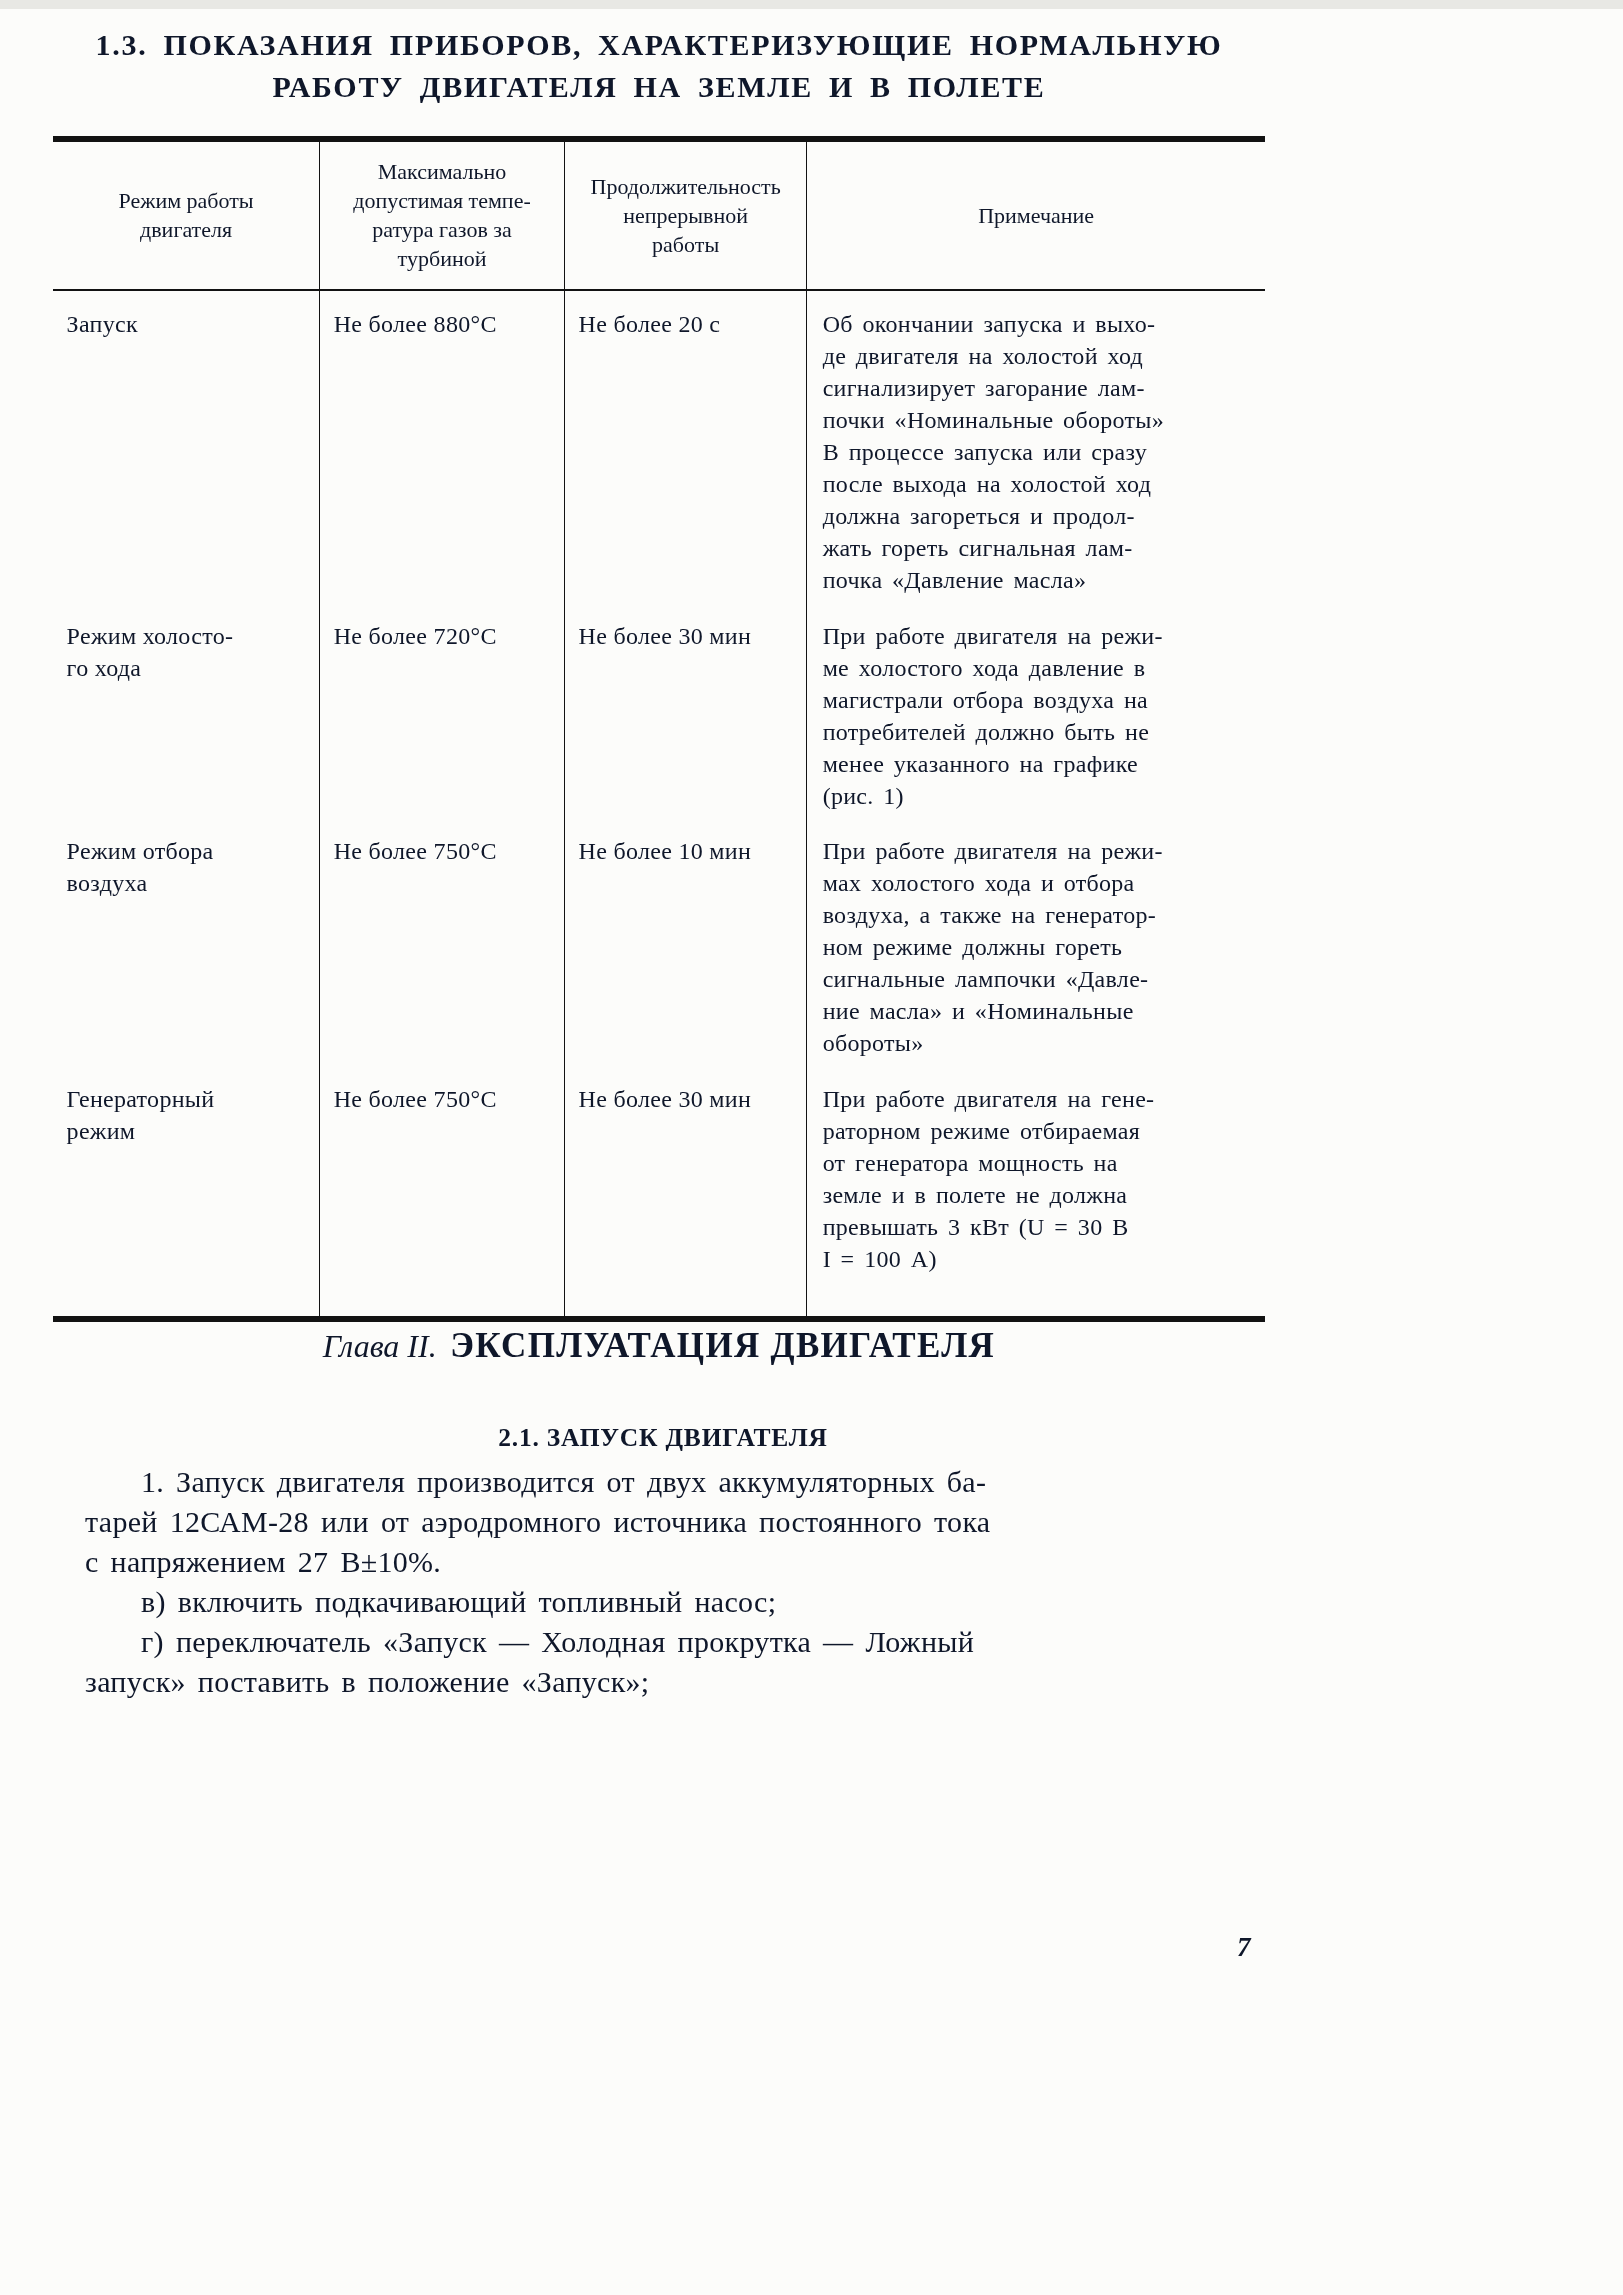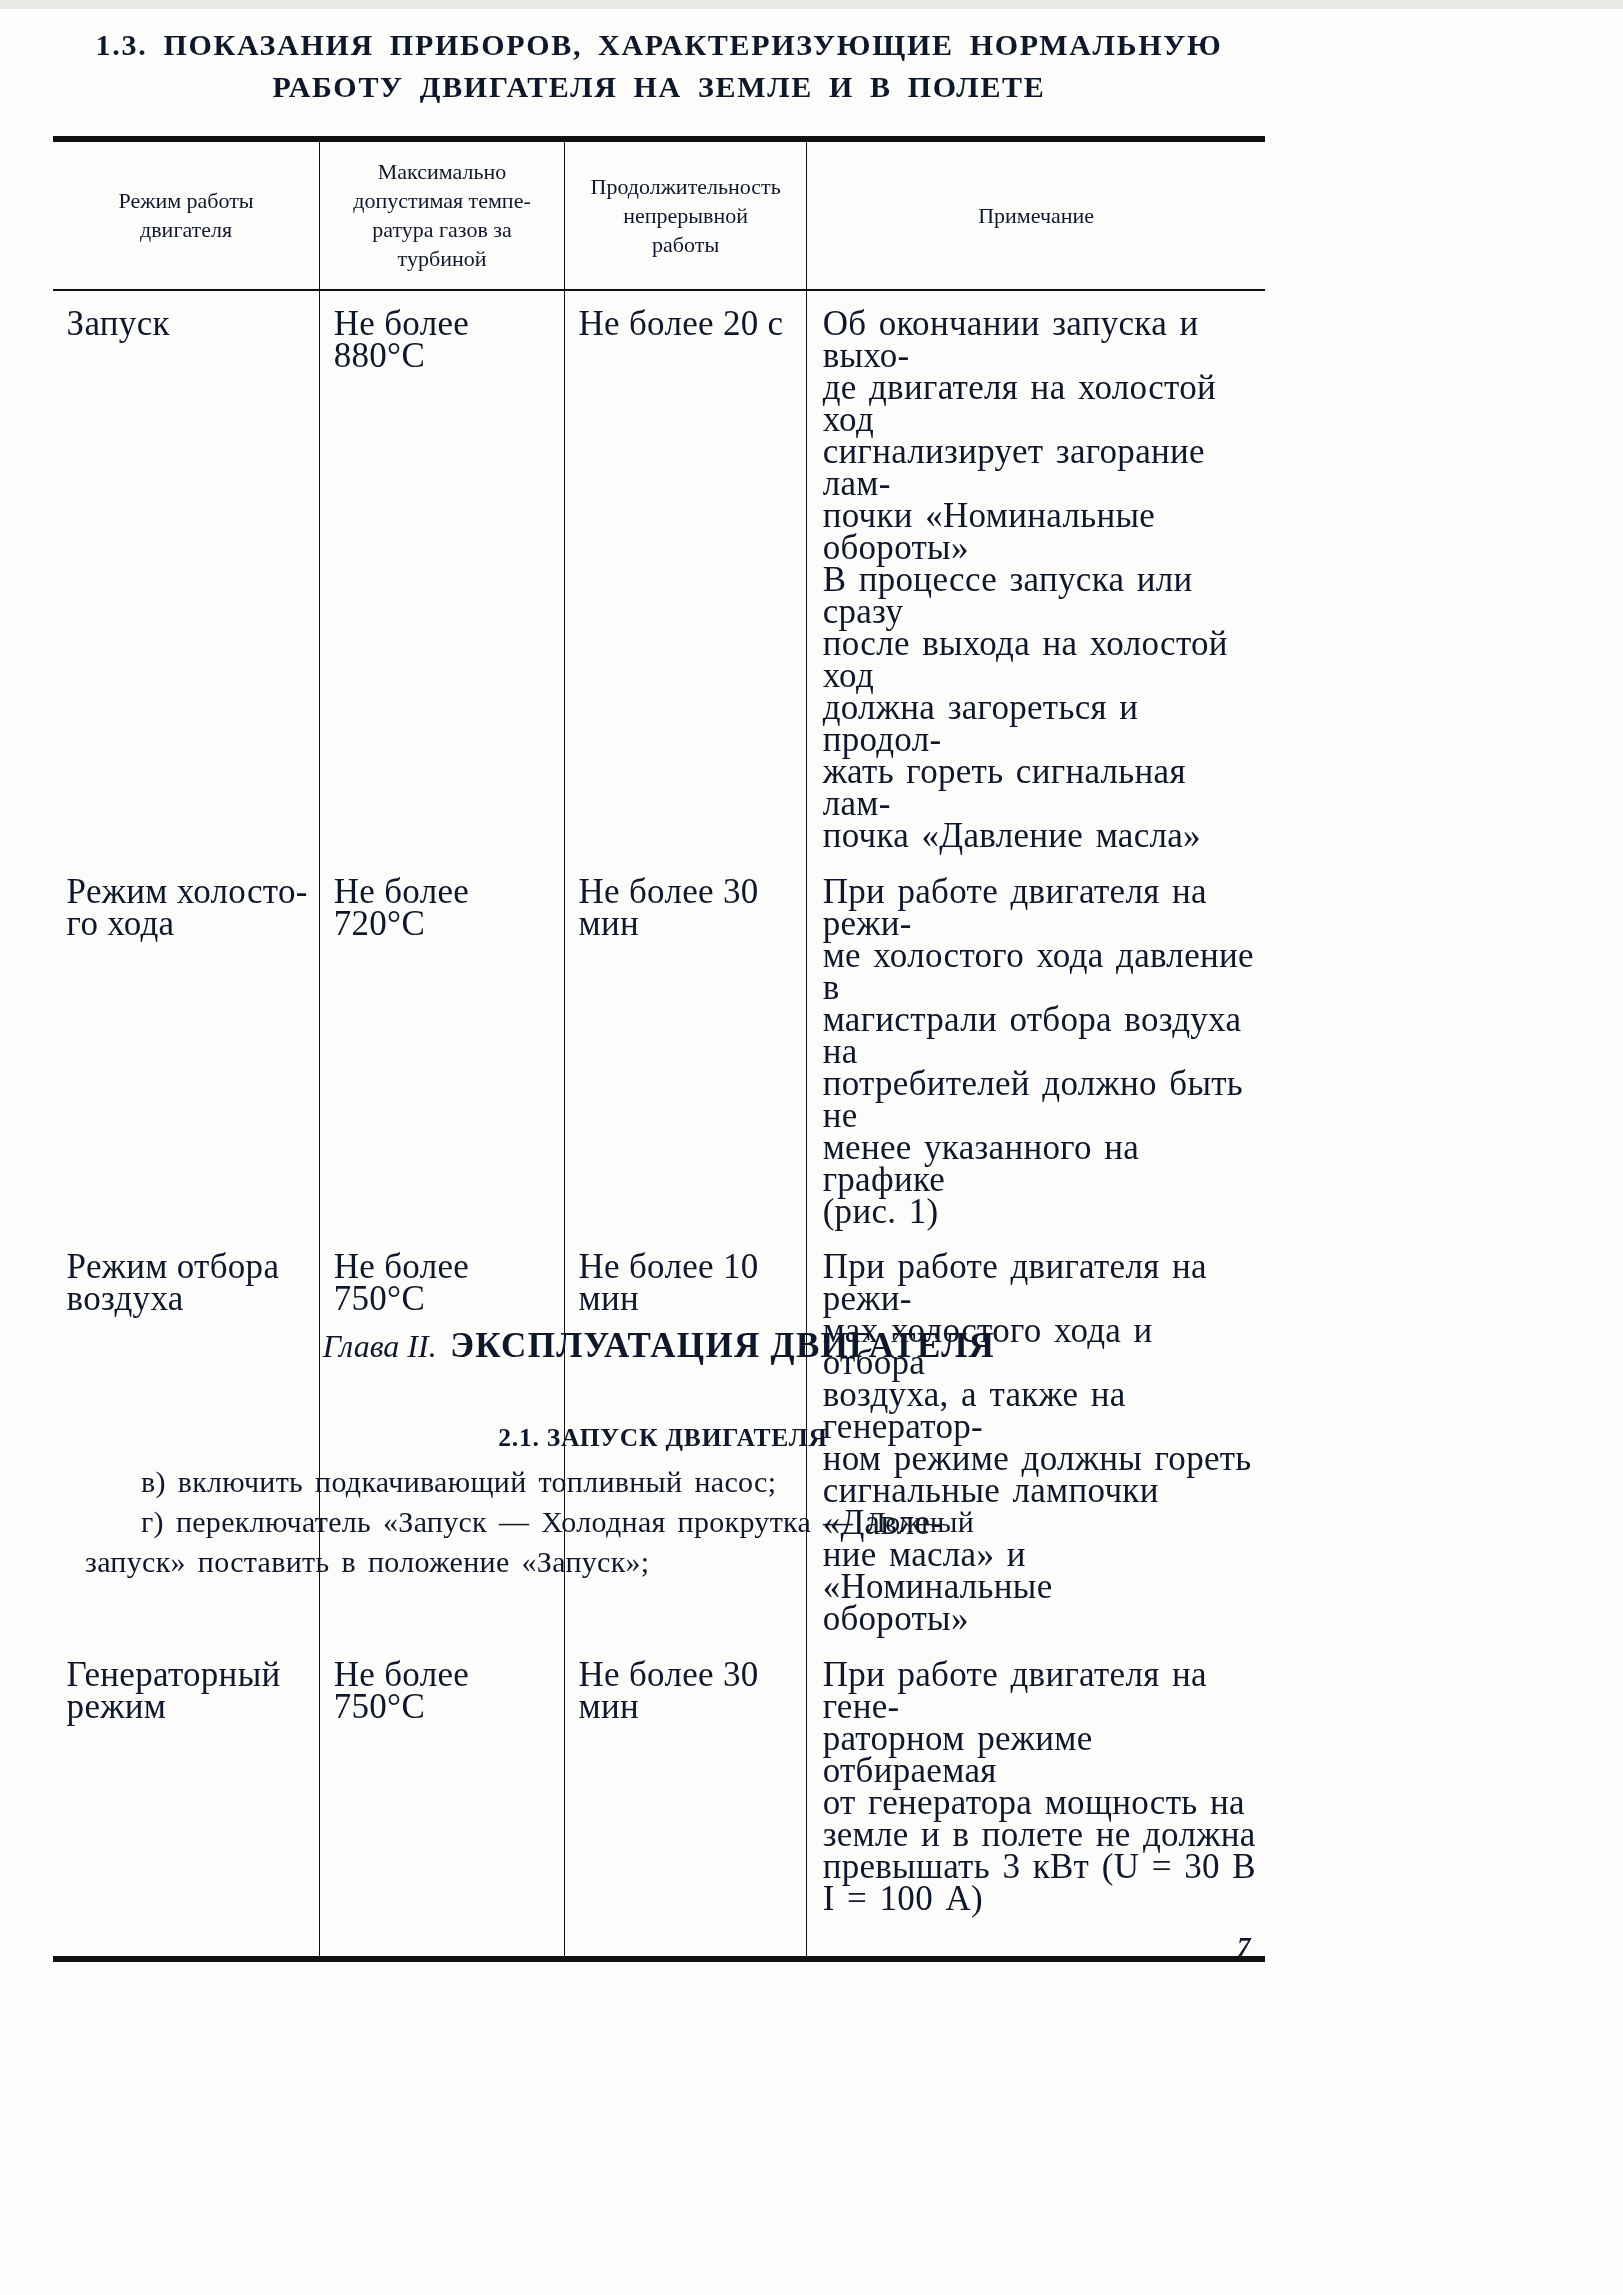--- a/index.html
+++ b/index.html
@@ -30,21 +30,21 @@
   table.spec col.c3 { width:20%; }
   table.spec col.c4 { width:37.8%; }
   table.spec thead th {
     font-weight:normal; font-size:22px; line-height:1.32;
     text-align:center; vertical-align:middle;
     padding:15.3px 5.1px; white-space:pre-line;
     border-bottom:2.5px solid #121212;
   }
   table.spec th + th, table.spec td + td { border-left:1.7px solid #121212; }
   table.spec tbody td {
-    vertical-align:top; font-size:35px; line-height:32px;
+    vertical-align:top; font-size:24px; line-height:32px;
     padding:17px 6.8px 6.8px 13.6px; white-space:pre-line;
     letter-spacing:0.3px;
   }
   table.spec tbody td.note { padding-left:15.3px; padding-right:5.1px; word-spacing:3.4px; }
   table.spec tbody tr.last td { padding-bottom:41px; }
   .it { }
   .chapter {
     position:absolute; top:1317px; left:53px; width:1212px;
     text-align:center;
   }
@@ -150,20 +150,23 @@
     </table>
   </div>
 
   <div class="chapter">
     <span class="chapter-label">Глава II.</span><span class="chapter-title">ЭКСПЛУАТАЦИЯ ДВИГАТЕЛЯ</span>
   </div>
 
   <div class="section-title">2.1. ЗАПУСК ДВИГАТЕЛЯ</div>
 
   <div class="bodytext">
+    <p>1. Запуск двигателя производится от двух аккумуляторных ба-
+тарей 12САМ-28 или от аэродромного источника постоянного тока
+с напряжением 27 В±10%.</p>
     <p>в) включить подкачивающий топливный насос;</p>
     <p>г) переключатель «Запуск — Холодная прокрутка — Ложный
 запуск» поставить в положение «Запуск»;</p>
   </div>
 
   <div class="page-number">7</div>
 
 </div>
 
 

